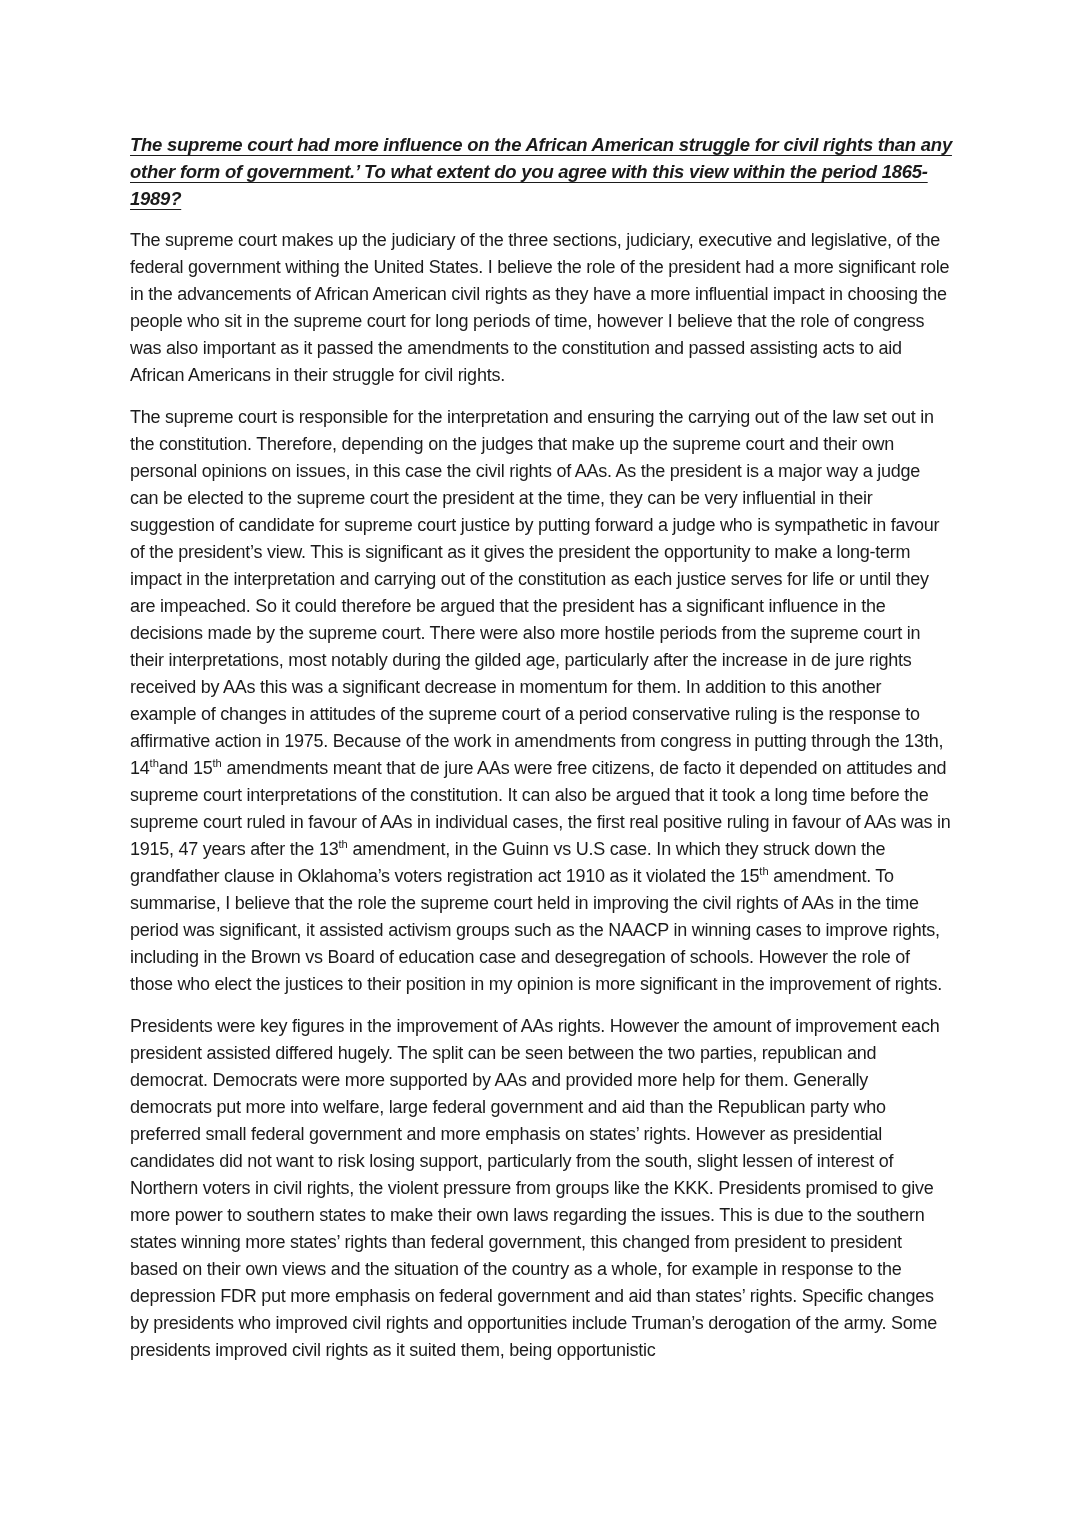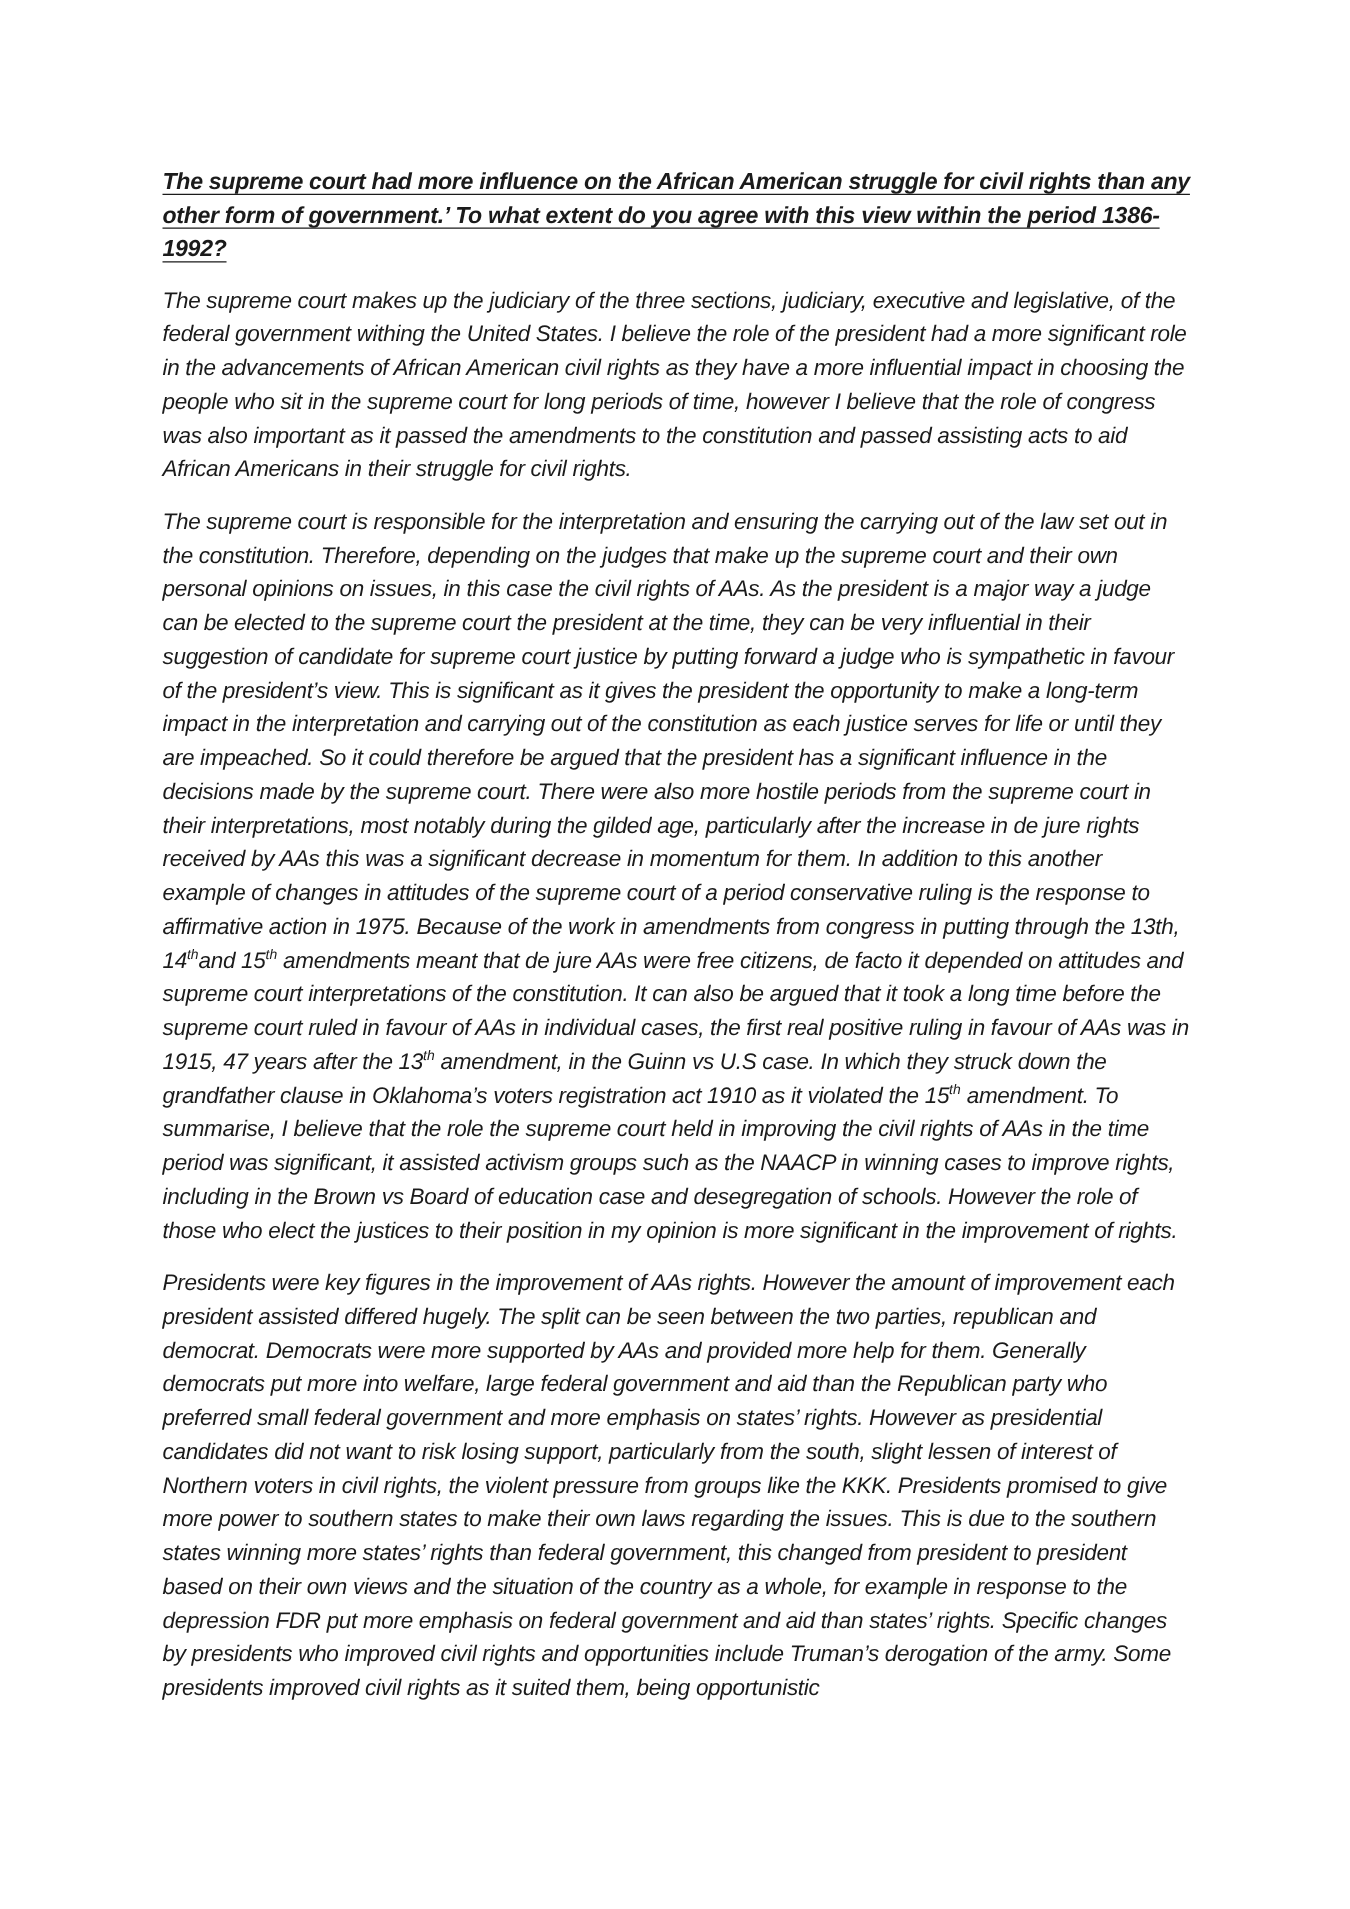--- a/index.html
+++ b/index.html
@@ -25,36 +25,35 @@
   .essay-title {
     margin: 0 0 15px 0;
     font-size: 18.5px;
     font-weight: bold;
     font-style: italic;
     text-decoration: underline;
     text-underline-offset: 4px;
   }
   .body-para {
     margin: 0 0 15px 0;
-    font-style: italic;
   }
   .body-para:last-child {
     margin-bottom: 0;
   }
   sup.ord {
     font-size: 0.62em;
     line-height: 0;
     vertical-align: super;
     letter-spacing: 0;
     text-align: right;
   }
 </style>
 </head>
 <body>
 
 <div class="page">
-  <p class="essay-title">The supreme court had more influence on the African American struggle for civil rights than any other form of government.’ To what extent do you agree with this view within the period 1386-1992?</p>
+  <p class="essay-title">The supreme court had more influence on the African American struggle for civil rights than any other form of government.’ To what extent do you agree with this view within the period 1865-1989?</p>
   <div id="essay-body">
       <p class="body-para"><span>The supreme court makes up the judiciary of the three sections, judiciary, executive and legislative, of the federal government withing the United States. I believe the role of the president had a more significant role in the advancements of African American civil rights as they have a more influential impact in choosing the people who sit in the supreme court for long periods of time, however I believe that the role of congress was also important as it passed the amendments to the constitution and passed assisting acts to aid African Americans in their struggle for civil rights.</span></p>
       <p class="body-para"><span>The supreme court is responsible for the interpretation and ensuring the carrying out of the law set out in the constitution. Therefore, depending on the judges that make up the supreme court and their own personal opinions on issues, in this case the civil rights of AAs. As the president is a major way a judge can be elected to the supreme court the president at the time, they can be very influential in their suggestion of candidate for supreme court justice by putting forward a judge who is sympathetic in favour of the president’s view. This is significant as it gives the president the opportunity to make a long-term impact in the interpretation and carrying out of the constitution as each justice serves for life or until they are impeached. So it could therefore be argued that the president has a significant influence in the decisions made by the supreme court. There were also more hostile periods from the supreme court in their interpretations, most notably during the gilded age, particularly after the increase in de jure rights received by AAs this was a significant decrease in momentum for them. In addition to this another example of changes in attitudes of the supreme court of a period conservative ruling is the response to affirmative action in 1975. Because of the work in amendments from congress in putting through the 13th, 14</span><sup class="ord">th</sup><span>and 15</span><sup class="ord">th</sup><span> amendments meant that de jure AAs were free citizens, de facto it depended on attitudes and supreme court interpretations of the constitution. It can also be argued that it took a long time before the supreme court ruled in favour of AAs in individual cases, the first real positive ruling in favour of AAs was in 1915, 47 years after the 13</span><sup class="ord">th</sup><span> amendment, in the Guinn vs U.S case. In which they struck down the grandfather clause in Oklahoma’s voters registration act 1910 as it violated the 15</span><sup class="ord">th</sup><span> amendment. To summarise, I believe that the role the supreme court held in improving the civil rights of AAs in the time period was significant, it assisted activism groups such as the NAACP in winning cases to improve rights, including in the Brown vs Board of education case and desegregation of schools. However the role of those who elect the justices to their position in my opinion is more significant in the improvement of rights.</span></p>
       <p class="body-para"><span>Presidents were key figures in the improvement of AAs rights. However the amount of improvement each president assisted differed hugely. The split can be seen between the two parties, republican and democrat. Democrats were more supported by AAs and provided more help for them. Generally democrats put more into welfare, large federal government and aid than the Republican party who preferred small federal government and more emphasis on states’ rights. However as presidential candidates did not want to risk losing support, particularly from the south, slight lessen of interest of Northern voters in civil rights, the violent pressure from groups like the KKK. Presidents promised to give more power to southern states to make their own laws regarding the issues. This is due to the southern states winning more states’ rights than federal government, this changed from president to president based on their own views and the situation of the country as a whole, for example in response to the depression FDR put more emphasis on federal government and aid than states’ rights. Specific changes by presidents who improved civil rights and opportunities include Truman’s derogation of the army. Some presidents improved civil rights as it suited them, being opportunistic</span></p>
     </div>
 </div>
 
 </body></html>

